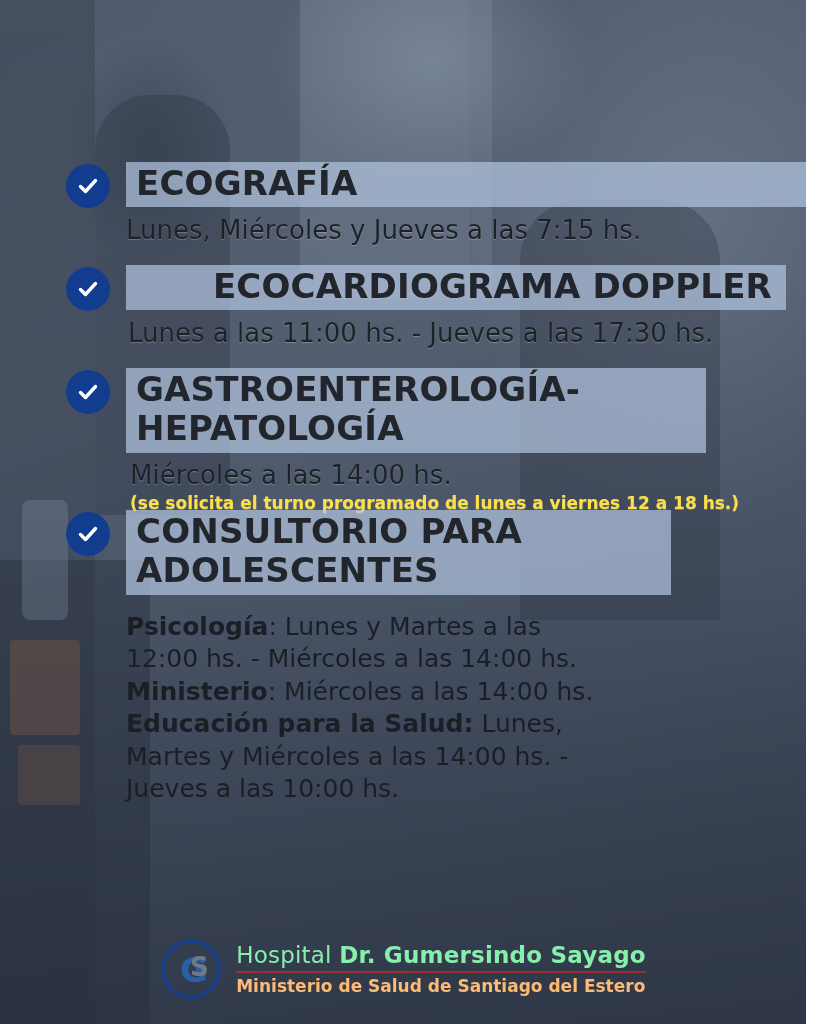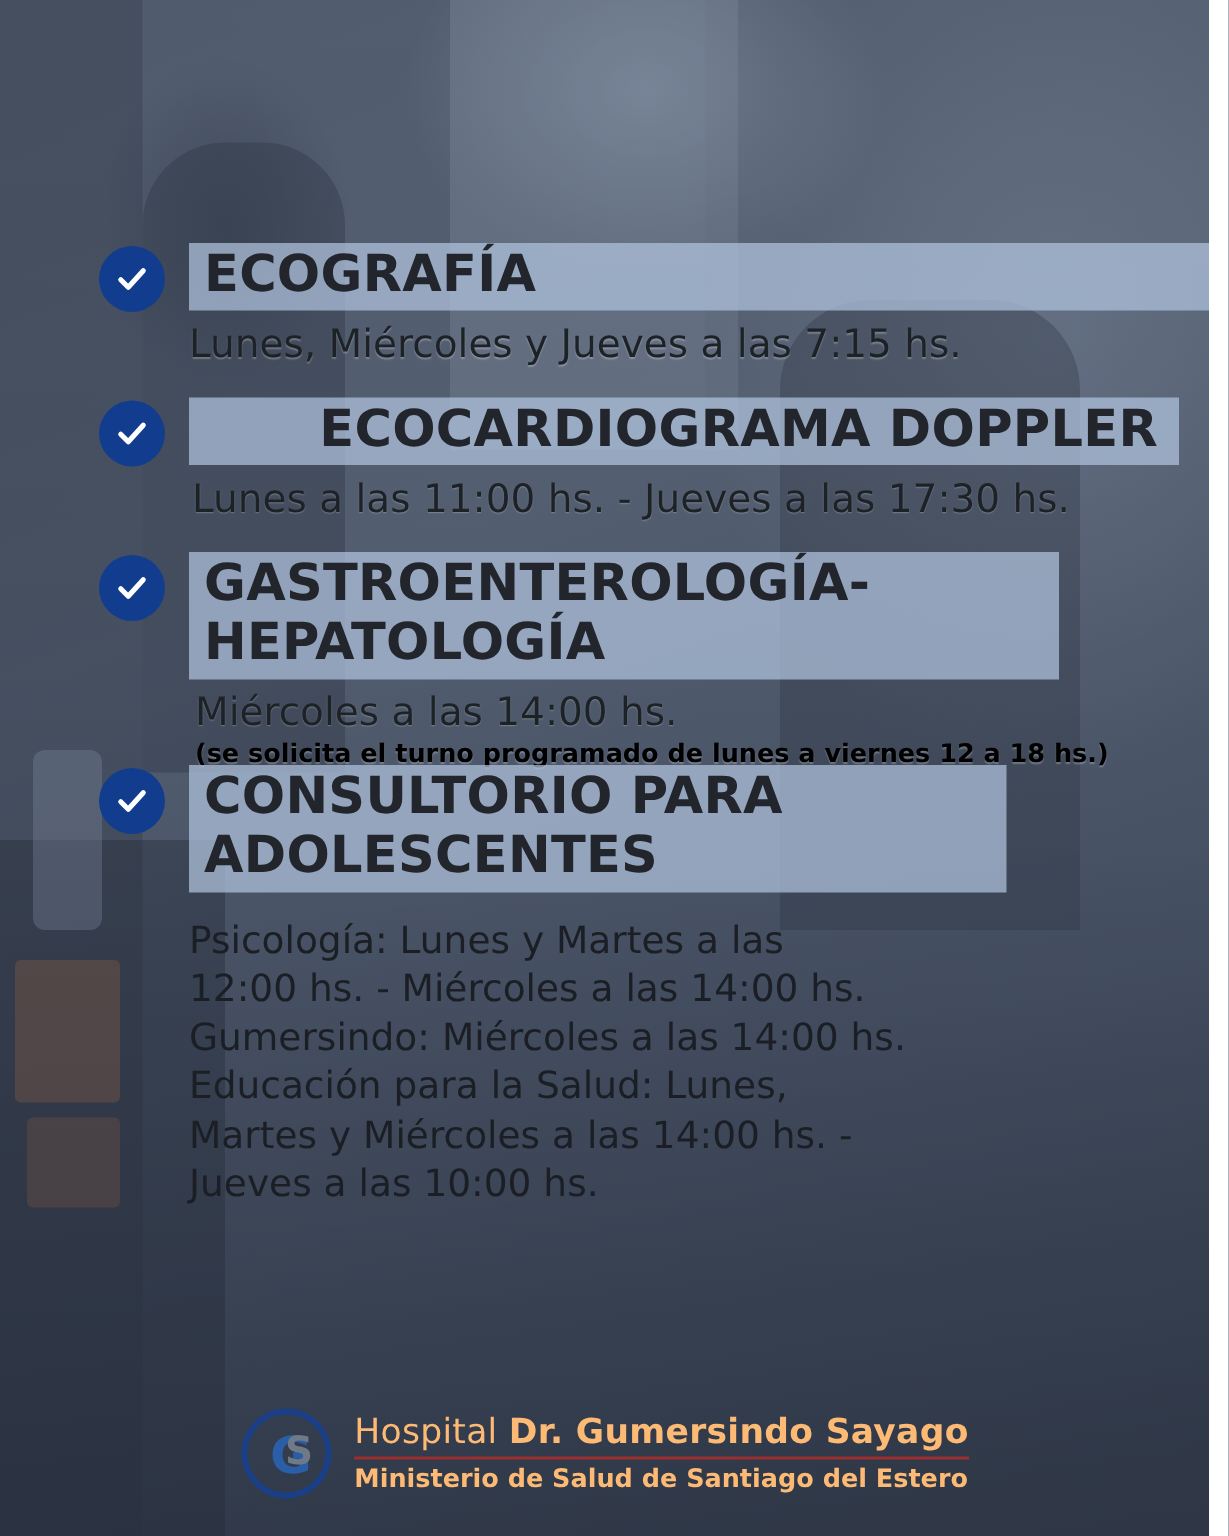--- a/index.html
+++ b/index.html
@@ -113,33 +113,33 @@
     color: #1d2227;
     margin-top: 7px;
     margin-left: 60px;
     font-weight: 400;
     text-shadow: 0 1px 1px rgba(255,255,255,0.25);
   }
   .sub.small {
     font-size: 17px;
     font-weight: 600;
     margin-top: 2px;
-    color: #000000;
+    color: #fde047;
   }
 
   .detail-block {
     margin-top: 16px;
     margin-left: 60px;
     font-size: 25px;
     line-height: 1.26;
     color: #1b1f25;
     max-width: 520px;
   }
   .detail-block p { margin-bottom: 1px; }
-  .detail-block b { font-weight: 400; }
+  .detail-block b { font-weight: 700; }
 
   
   .footer {
     position: absolute;
     left: 0;
     right: 0;
     bottom: 24px;
     display: flex;
     align-items: center;
     justify-content: center;
@@ -147,21 +147,21 @@
   }
   .logo-mark {
     position: relative;
     width: 62px;
     height: 62px;
     flex: 0 0 auto;
   }
   .footer-text { display: flex; flex-direction: column; }
   .f-line1 {
     font-size: 23px;
-    color: #fdba74;
+    color: #86efac;
     letter-spacing: .2px;
   }
   .f-line1 b { font-weight: 800; }
   .f-rule {
     height: 2px;
     background: #9b2f2f;
     margin: 3px 0 3px 0;
     width: 100%;
   }
   .f-line2 {
@@ -249,21 +249,21 @@
       </div>
 
       <div class="detail-block">
         <p>
           <b>Psicología</b><span>: </span><span>Lunes y Martes a las</span>
         </p>
         <p>
           <span>12:00 hs. - Miércoles a las 14:00 hs.</span>
         </p>
         <p>
-          <b>Gumersindo</b><span>: </span><span>Miércoles a las 14:00 hs.</span>
+          <b>Ministerio</b><span>: </span><span>Miércoles a las 14:00 hs.</span>
         </p>
         <p>
           <b>Educación para la Salud:</b><span> </span><span>Lunes,</span>
         </p>
         <p>
           <span>Martes y Miércoles a las 14:00 hs. -</span>
         </p>
         <p>
           <span>Jueves a las 10:00 hs.</span>
         </p>

